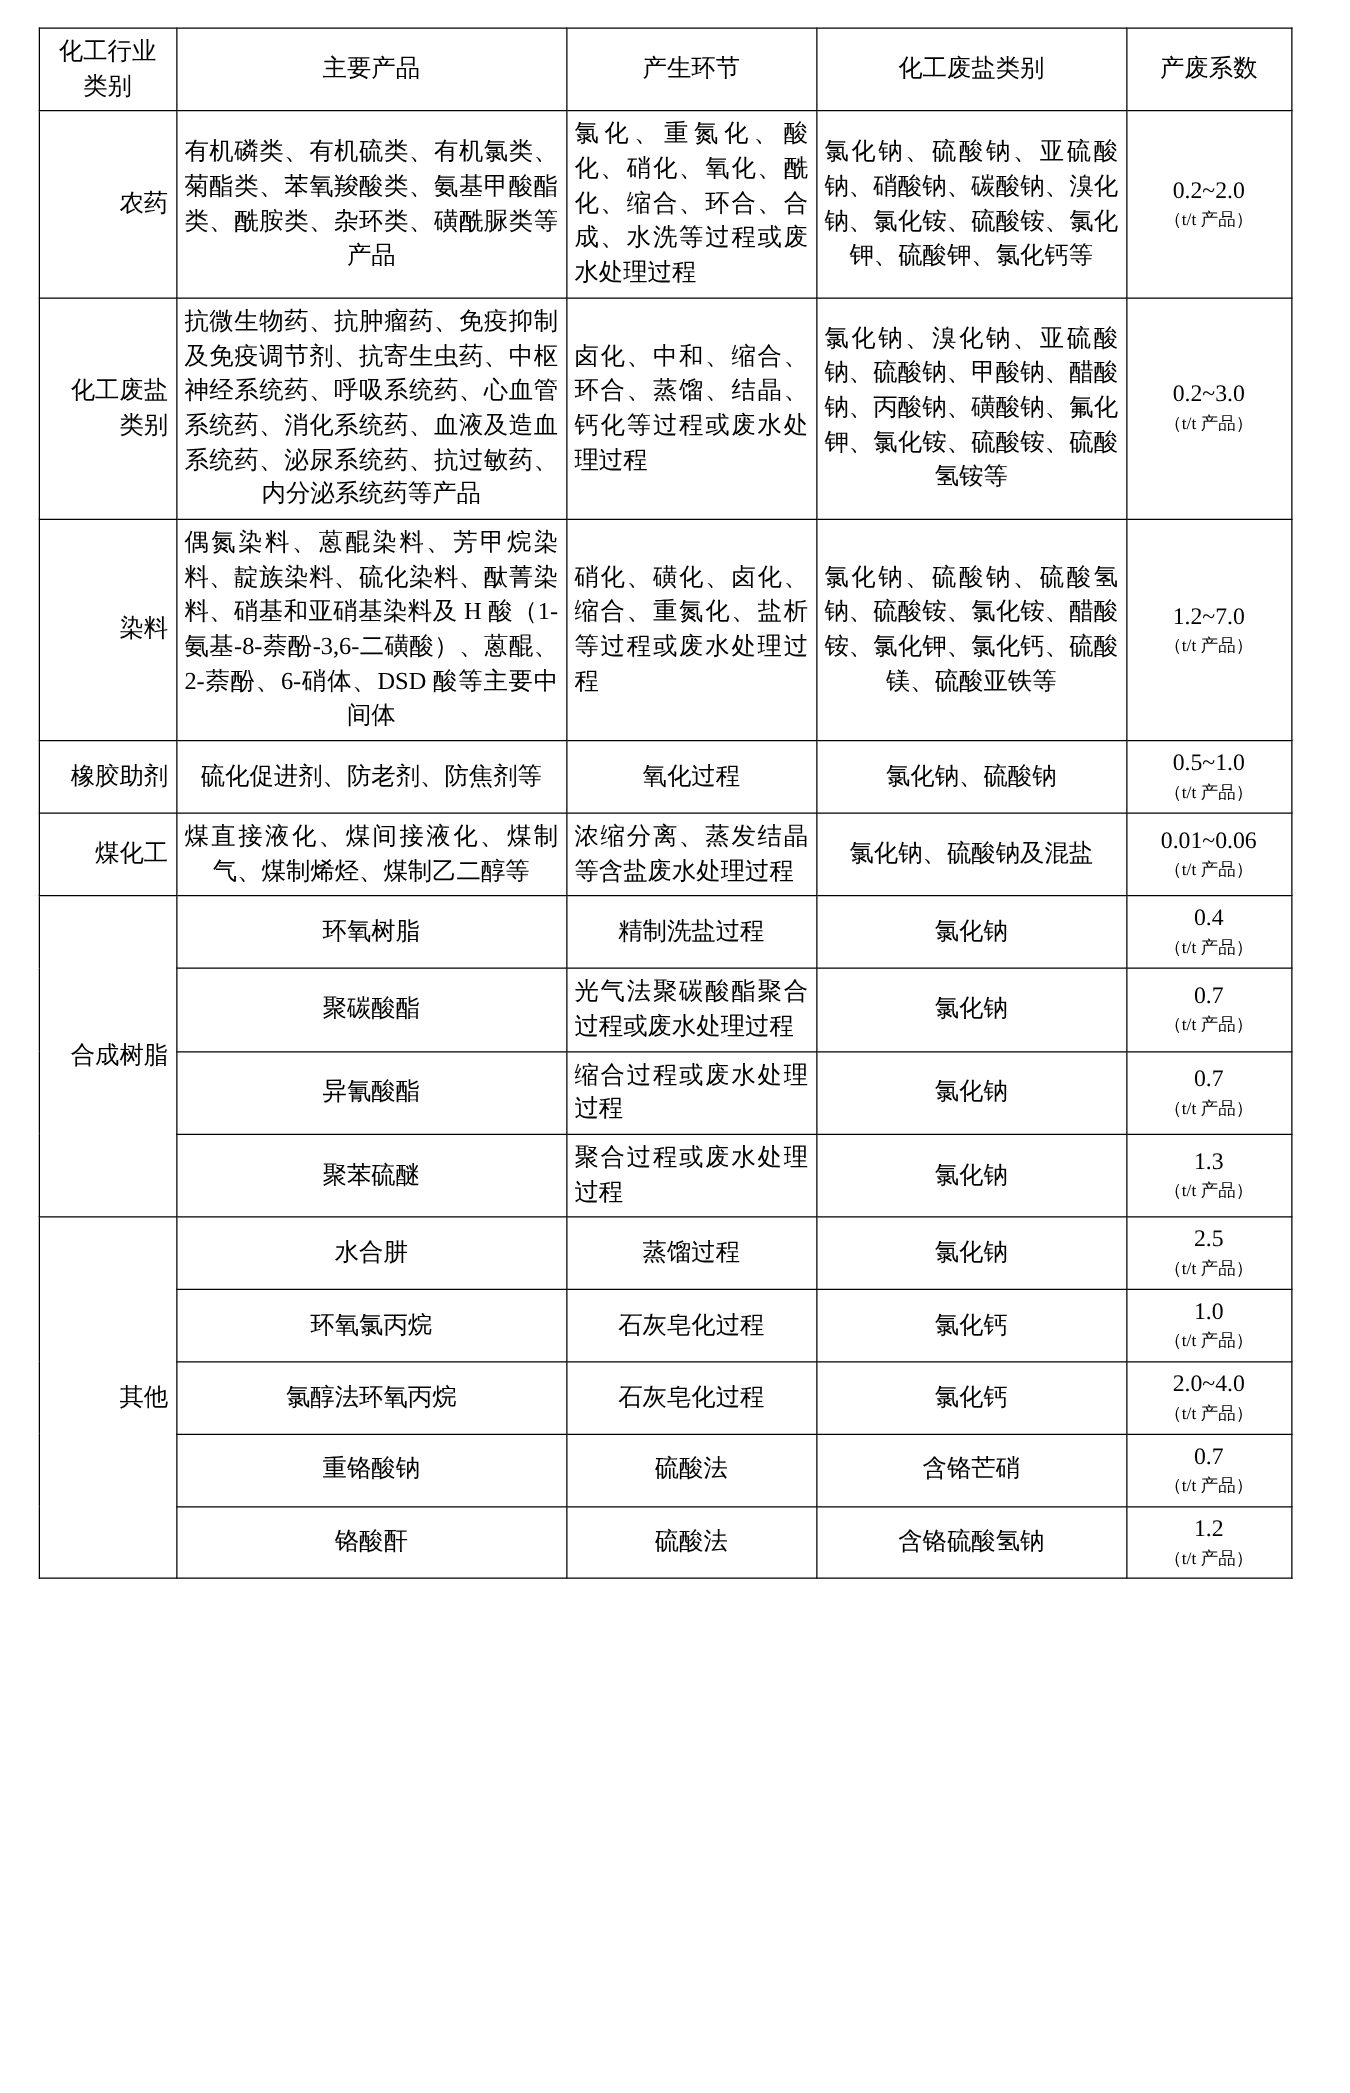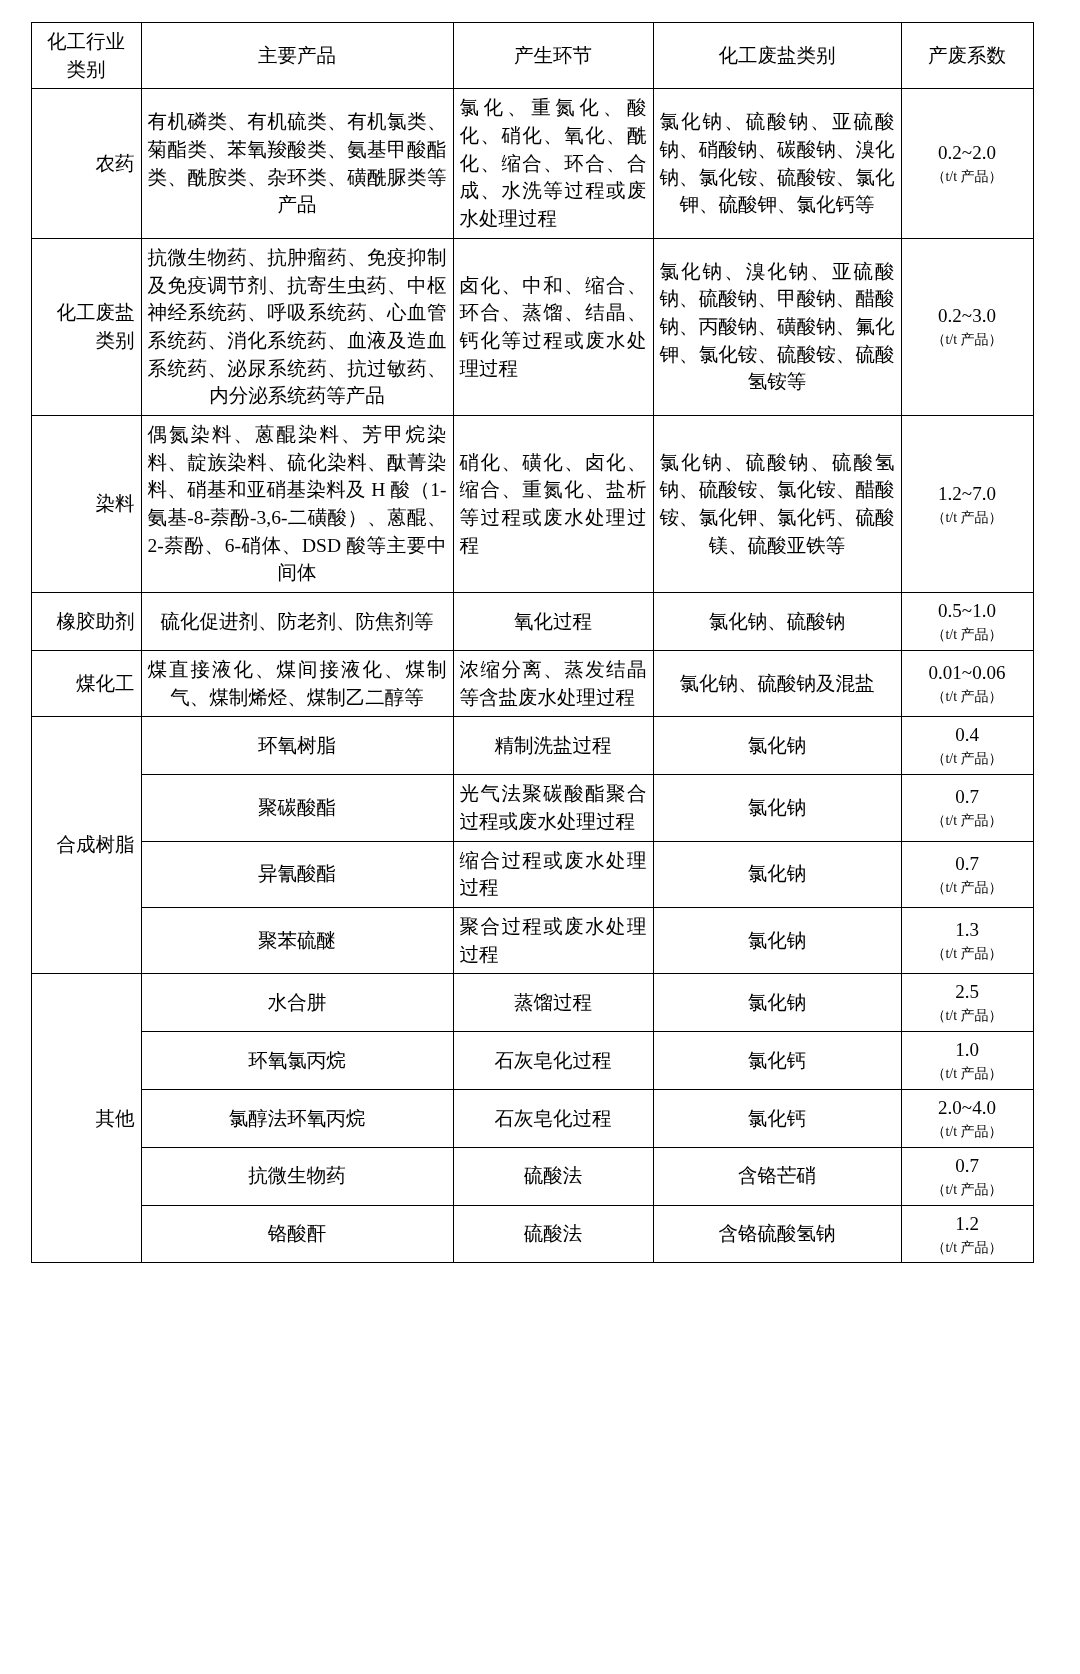--- a/index.html
+++ b/index.html
@@ -224,21 +224,21 @@
       <tr>
         <td class="prod-cell center">氯醇法环氧丙烷</td>
         <td class="stage-cell center">石灰皂化过程</td>
         <td class="salt-cell center">氯化钙</td>
         <td class="coef-cell">
           <span class="coef-val">2.0~4.0</span>
           <span class="coef-unit">（t/t 产品）</span>
         </td>
       </tr>
       <tr>
-        <td class="prod-cell center">抗微生物药</td>
+        <td class="prod-cell center">重铬酸钠</td>
         <td class="stage-cell center">硫酸法</td>
         <td class="salt-cell center">含铬芒硝</td>
         <td class="coef-cell">
           <span class="coef-val">0.7</span>
           <span class="coef-unit">（t/t 产品）</span>
         </td>
       </tr>
       <tr>
         <td class="prod-cell center">铬酸酐</td>
         <td class="stage-cell center">硫酸法</td>

